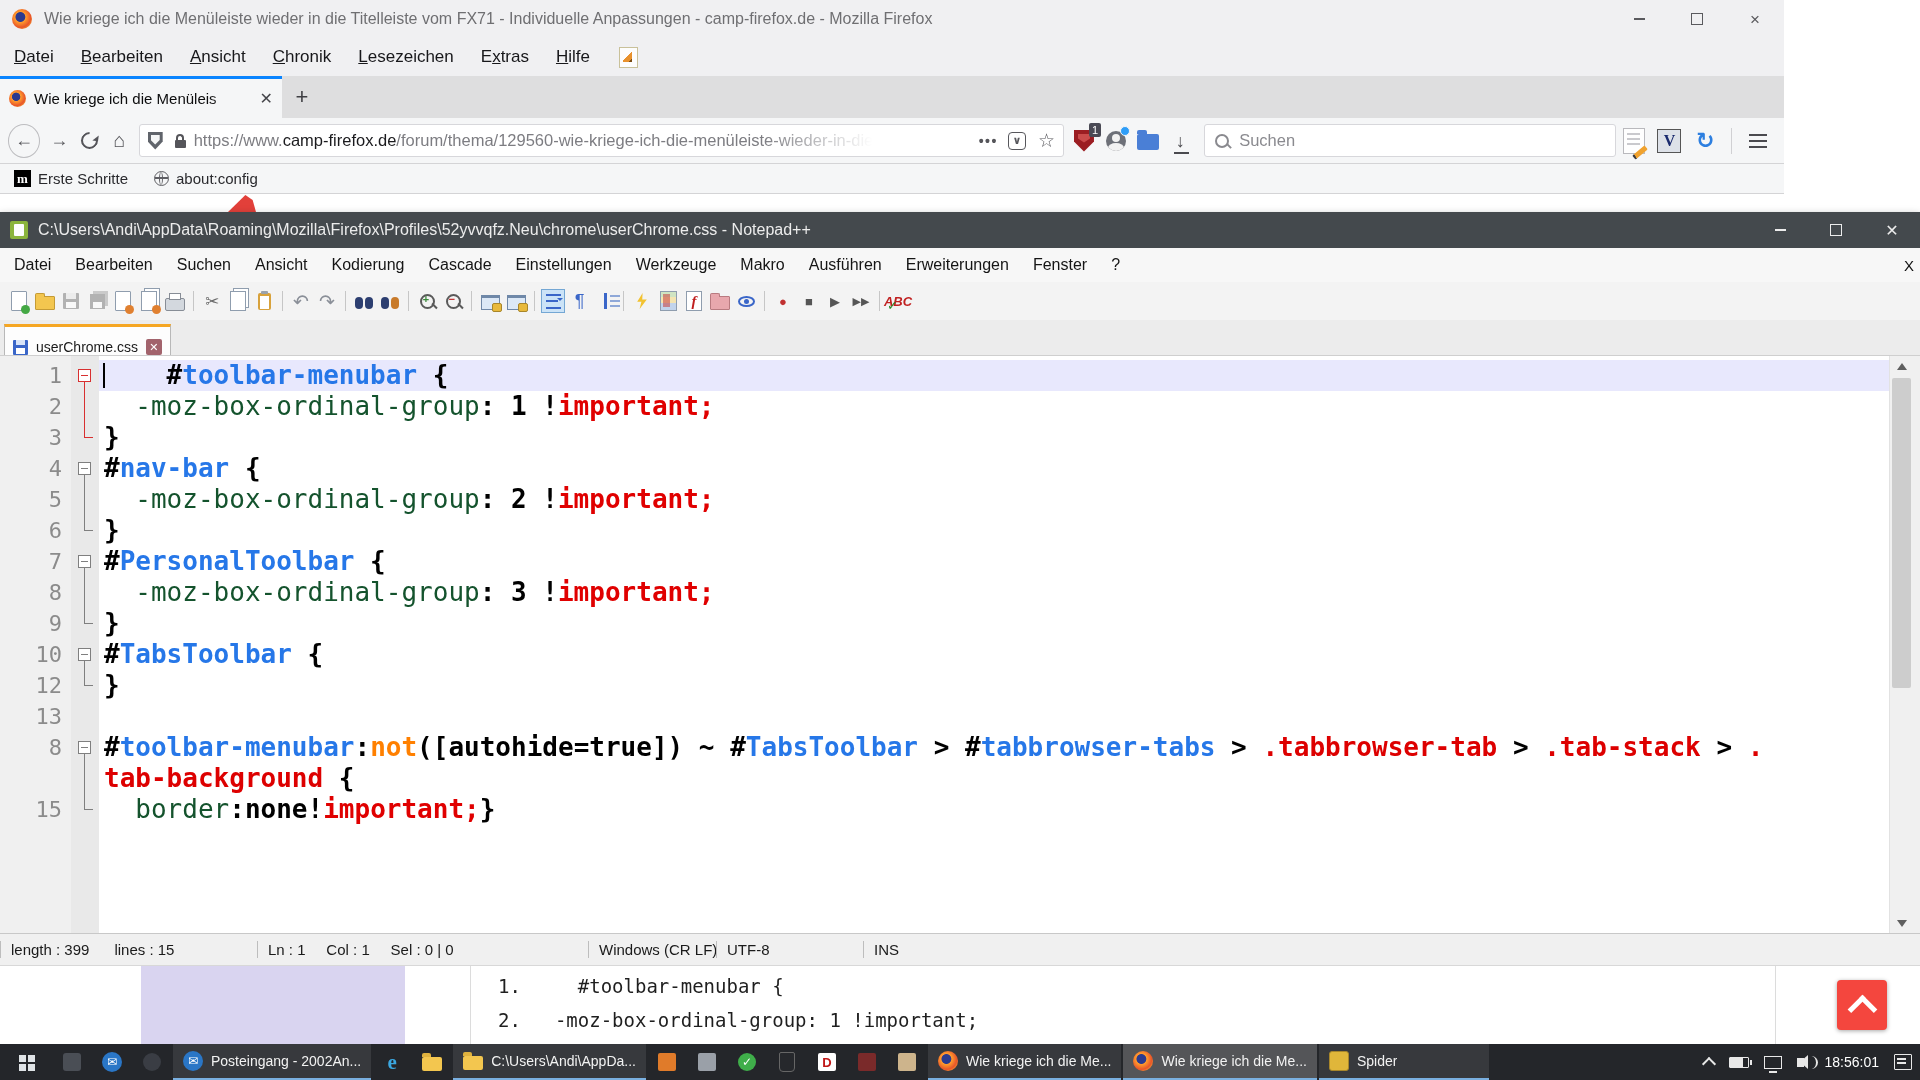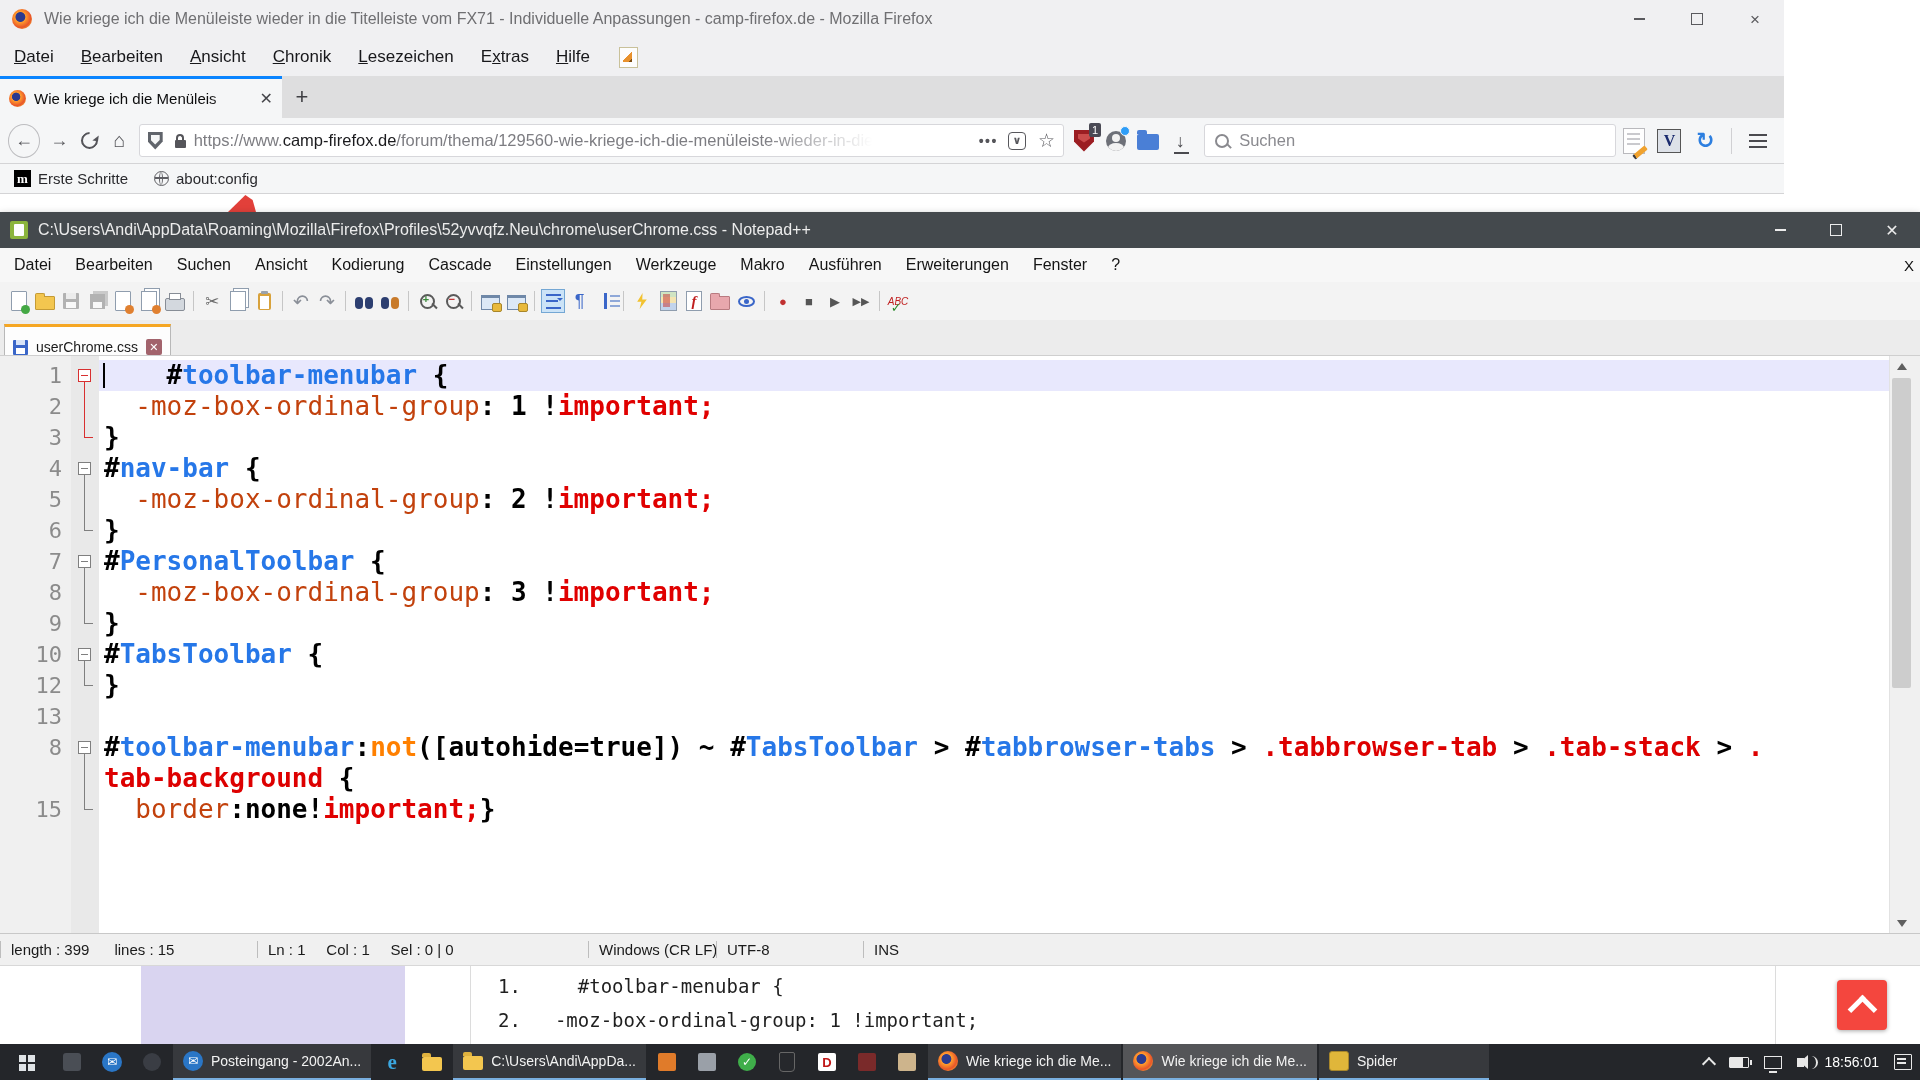--- a/index.html
+++ b/index.html
@@ -135,21 +135,21 @@
   .iwrap::before{content:"";position:absolute;left:0;top:4px;width:12px;height:2px;background:#3a66c8}
   .iwrap::after{content:"";position:absolute;right:-2px;top:2px;border:3px solid transparent;border-top-color:#3a66c8}
   .iind{width:3px;height:16px;background:#3a66c8;position:relative}
   .iind::after{content:"";position:absolute;left:6px;top:2px;width:10px;height:2px;background:#8fa8d8;box-shadow:0 5px 0 #8fa8d8,0 10px 0 #8fa8d8}
   .ibolt{width:12px;height:16px;background:#f2c230;clip-path:polygon(55% 0,10% 55%,45% 55%,30% 100%,90% 40%,52% 40%)}
   .imap{width:15px;height:18px;border:1px solid #8f9dae;background:linear-gradient(180deg,#cfe4c2 0 30%,#f4e4b0 30% 60%,#c2d4ec 60% 100%);position:relative}
   .imap::after{content:"";position:absolute;left:2px;top:2px;width:7px;height:13px;background:rgba(200,60,60,.55)}
   .ifunc{width:14px;height:18px;background:#fff;border:1px solid #8f9dae;display:flex;align-items:center;justify-content:center;font-family:"Liberation Serif",serif;font-style:italic;font-weight:bold;color:#c02020;font-size:15px}
   .ieye{width:17px;height:11px;border:2px solid #3a66c8;border-radius:50%;position:relative;box-sizing:border-box}
   .ieye::after{content:"";position:absolute;left:4px;top:1px;width:5px;height:5px;border-radius:50%;background:#3a66c8}
-  .ispell{font-size:10px;font-weight:normal;color:#c02020;position:relative;letter-spacing:0}
+  .ispell{font-size:13px;font-weight:bold;color:#c02020;position:relative;letter-spacing:0}
   .ispell::after{content:"✓";position:absolute;left:3px;top:4px;color:#2a8a2a;font-size:13px}
   .gly{line-height:1}
   .npp-tabbar{height:36px;background: #ececec;display:flex;align-items:flex-end;padding-left:4px;border-bottom:1px solid #cfcfcf;box-sizing:border-box}
   .npp-tab{height:31px;background:#fdfdfd;border:1px solid #b8b8b8;border-bottom:none;border-top:3px solid #f5a623;display:flex;align-items:flex-end;padding:0 8px;box-sizing:border-box}
   .tab-floppy{width:15px;height:15px;background:#3a66c8;border-radius:1px;position:relative;flex:0 0 auto}
   .tab-floppy::before{content:"";position:absolute;left:3px;top:0;width:9px;height:5px;background:#d8e4f8}
   .tab-floppy::after{content:"";position:absolute;left:3px;bottom:1px;width:9px;height:6px;background:#fff}
   .tab-label{font-size:14px;color:#1a1a1a;margin:0 8px}
   .tab-close{width:16px;height:16px;background:#a2636c;border-radius:2px;color:#fff;font-size:11px;display:flex;align-items:center;justify-content:center;font-weight:bold}
 
@@ -169,21 +169,21 @@
   .fcorn{position:absolute;left:13px;top:15px;width:9px;height:1px;background:#7f7f7f}
   .fbox.red,{border-color:#d83030}
   .fbox.red{border-color:#d83030}
   .fbox.red::after{background:#d83030}
   .fstem.red,.fline.red,.fcorn.red{background:#d83030}
   .codecell{flex:1;white-space:pre;font-size:26px;line-height:31px;font-weight:bold;padding-left:5px;position:relative;overflow:hidden}
   .row.cur .codecell{background:#e8e8fd}
   .row.cur .codecell::after{content:"";position:absolute;left:4px;top:3px;width:2px;height:25px;background:#000}
   .tk.pun{color:#000}
   .tk.sel{color:#2677e8}
-  .tk.prop{color:#c2410c;font-weight:normal}
+  .tk.prop{color:#14532d;font-weight:normal}
   .tk.num{color:#000}
   .tk.imp{color:#e00000}
   .tk.pseudo{color:#ff8000}
   .tk.cls{color:#dd0000}
   .vsb{position:absolute;right:0;top:0;bottom:0;width:23px;background:#f0f0f0;border-left:1px solid #e2e2e2}
   .vsb .arr{position:absolute;left:0;width:23px;height:20px;background:#f0f0f0;display:flex;align-items:center;justify-content:center}
   .vsb .arr.up{top:0}.vsb .arr.down{bottom:0}
   .tri-up{width:0;height:0;border:5px solid transparent;border-bottom:7px solid #5f5f5f;margin-top:-5px}
   .tri-down{width:0;height:0;border:5px solid transparent;border-top:7px solid #5f5f5f;margin-bottom:-5px}
   .thumb{position:absolute;left:2px;width:19px;top:22px;height:310px;background:#cdcdcd;border-radius:2px}

